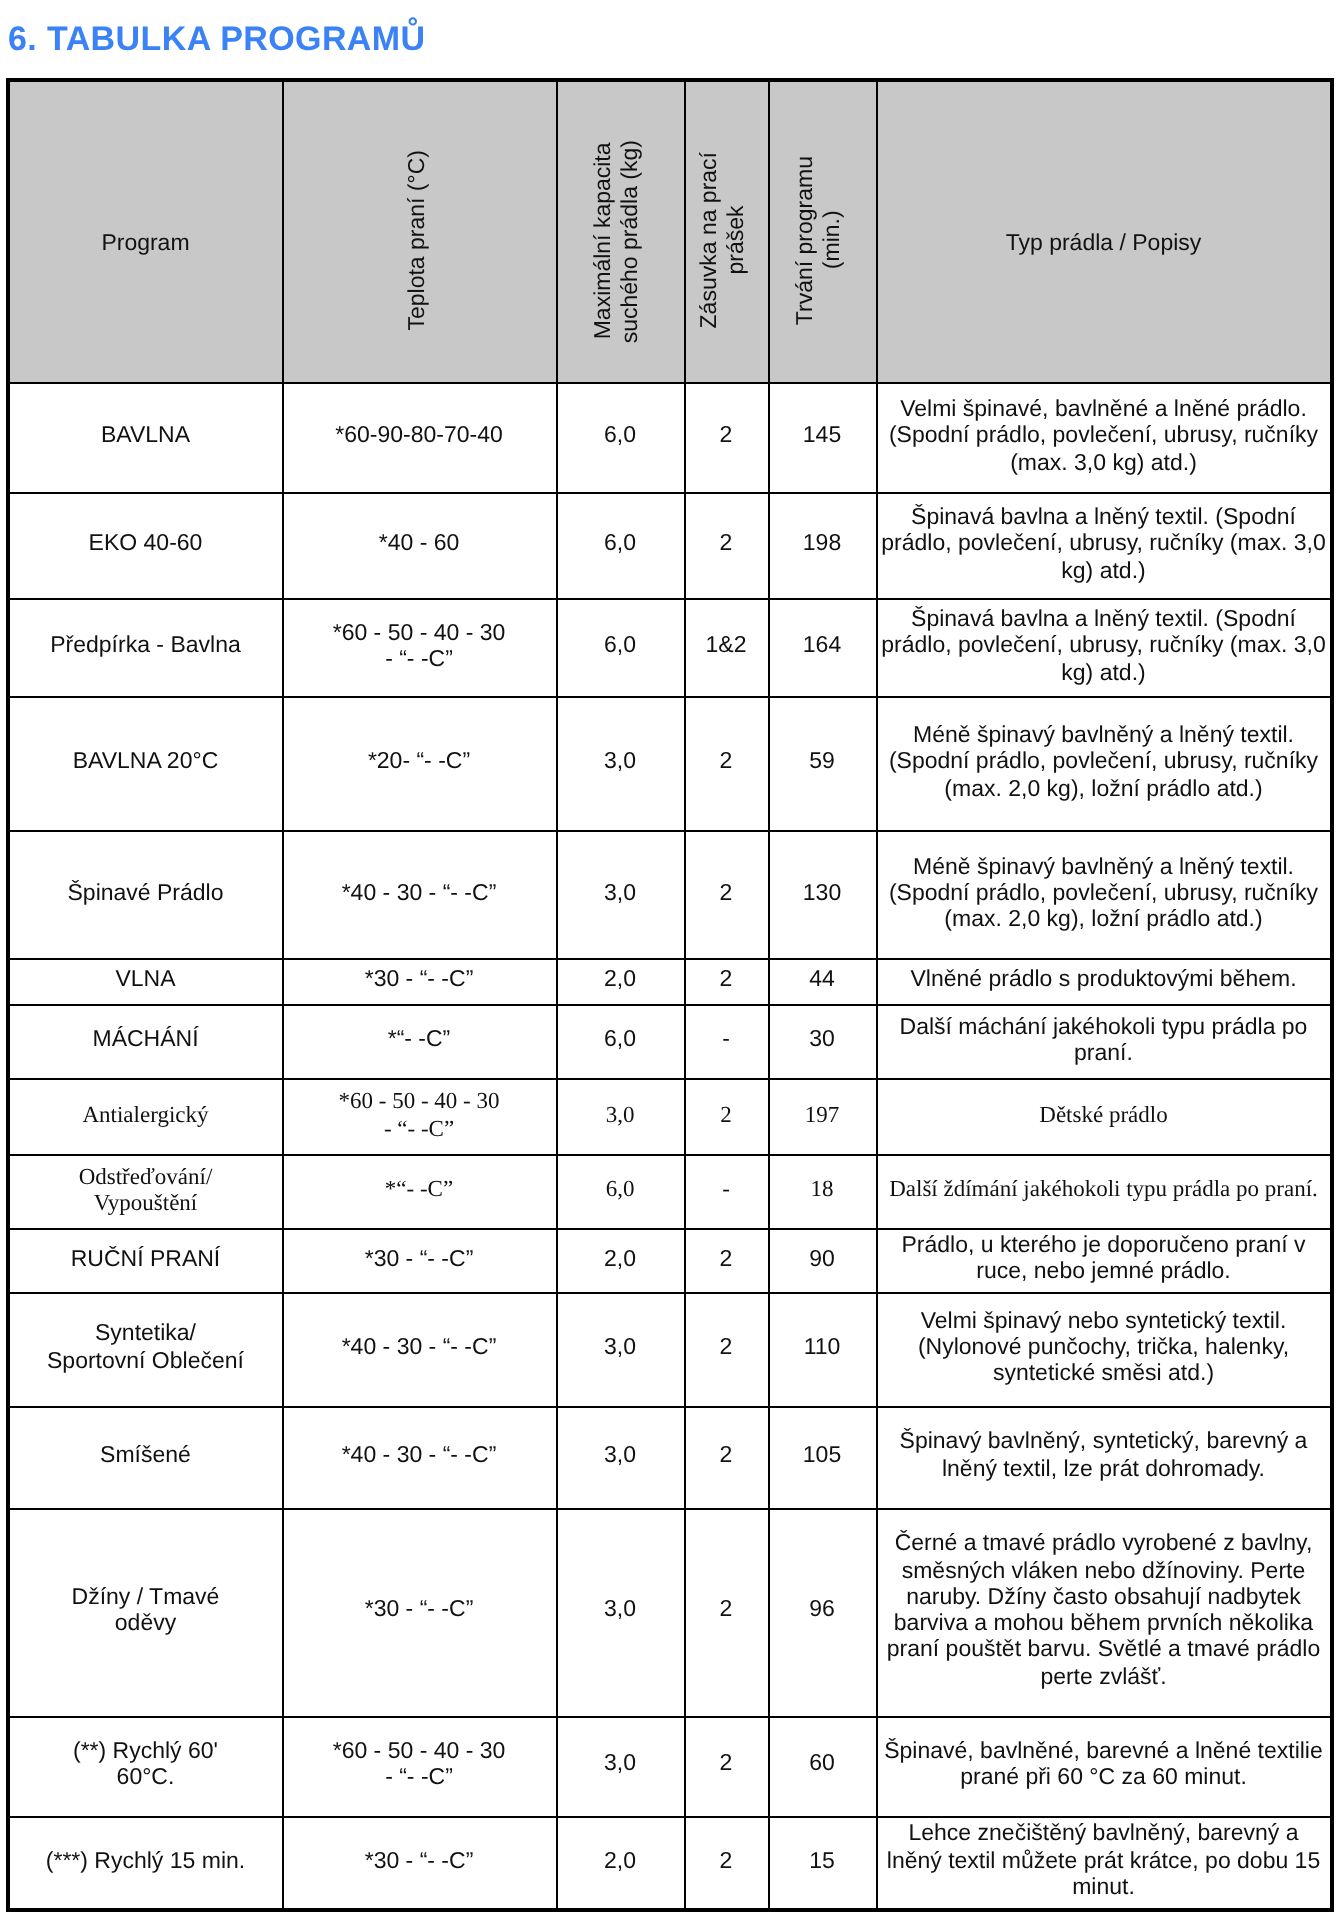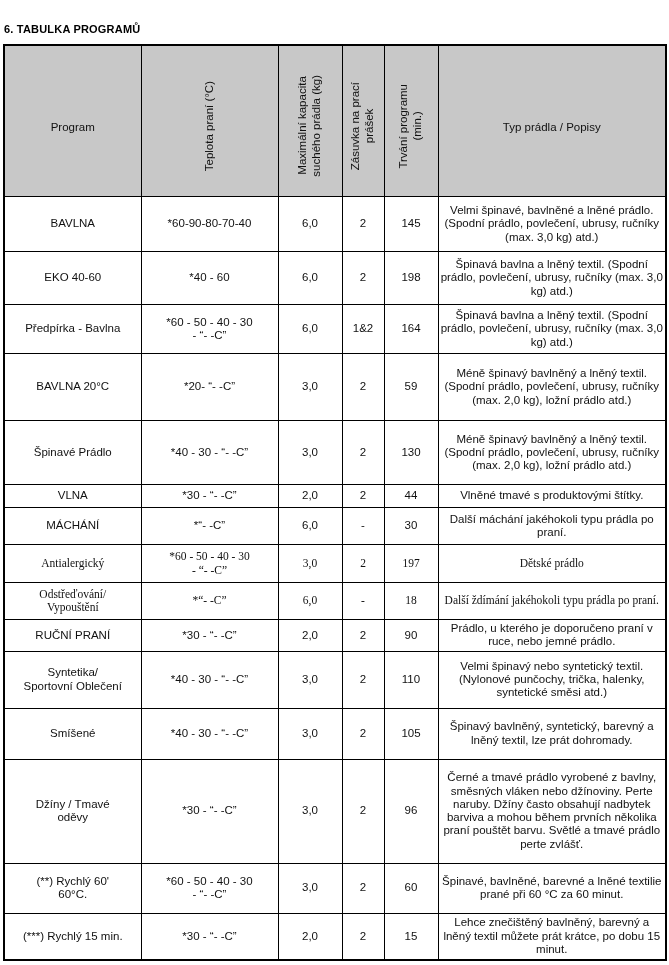--- a/index.html
+++ b/index.html
@@ -9,24 +9,24 @@
     width: 669px;
     font-family: "Liberation Sans", sans-serif;
     color: #111111;
   }
   .page {
     width: 669px;
     box-sizing: border-box;
     padding: 4px 2px 2px 3px;
   }
   h1.title {
-    font-size: 11px;
+    font-size: 17px;
     font-weight: bold;
-    margin: 19px 0 9px 1px;
-    color: #000000;
+    margin: 6px 0 9px 1px;
+    color: #3b82f6;
     letter-spacing: 0.2px;
   }
   table.programs {
     border-collapse: collapse;
     table-layout: fixed;
     width: 662px;
     border: 2px solid #000;
   }
   th, td {
     border: 1px solid #000;
@@ -140,21 +140,21 @@
           <td>2</td>
           <td>130</td>
           <td>Méně špinavý bavlněný a lněný textil. (Spodní prádlo, povlečení, ubrusy, ručníky (max. 2,0 kg), ložní prádlo atd.)</td>
         </tr>
         <tr style="height: 23px; padding-left: 27px;">
           <td>VLNA</td>
           <td>*30 - “- -C”</td>
           <td>2,0</td>
           <td>2</td>
           <td>44</td>
-          <td>Vlněné tmavé s produktovými štítky.</td>
+          <td>Vlněné prádlo s produktovými během.</td>
         </tr>
         <tr style="height: 37px;">
           <td>MÁCHÁNÍ</td>
           <td>*“- -C”</td>
           <td>6,0</td>
           <td>-</td>
           <td>30</td>
           <td>Další máchání jakéhokoli typu prádla po praní.</td>
         </tr>
         <tr style="height: 38px; font-family: Liberation Serif, serif;">

